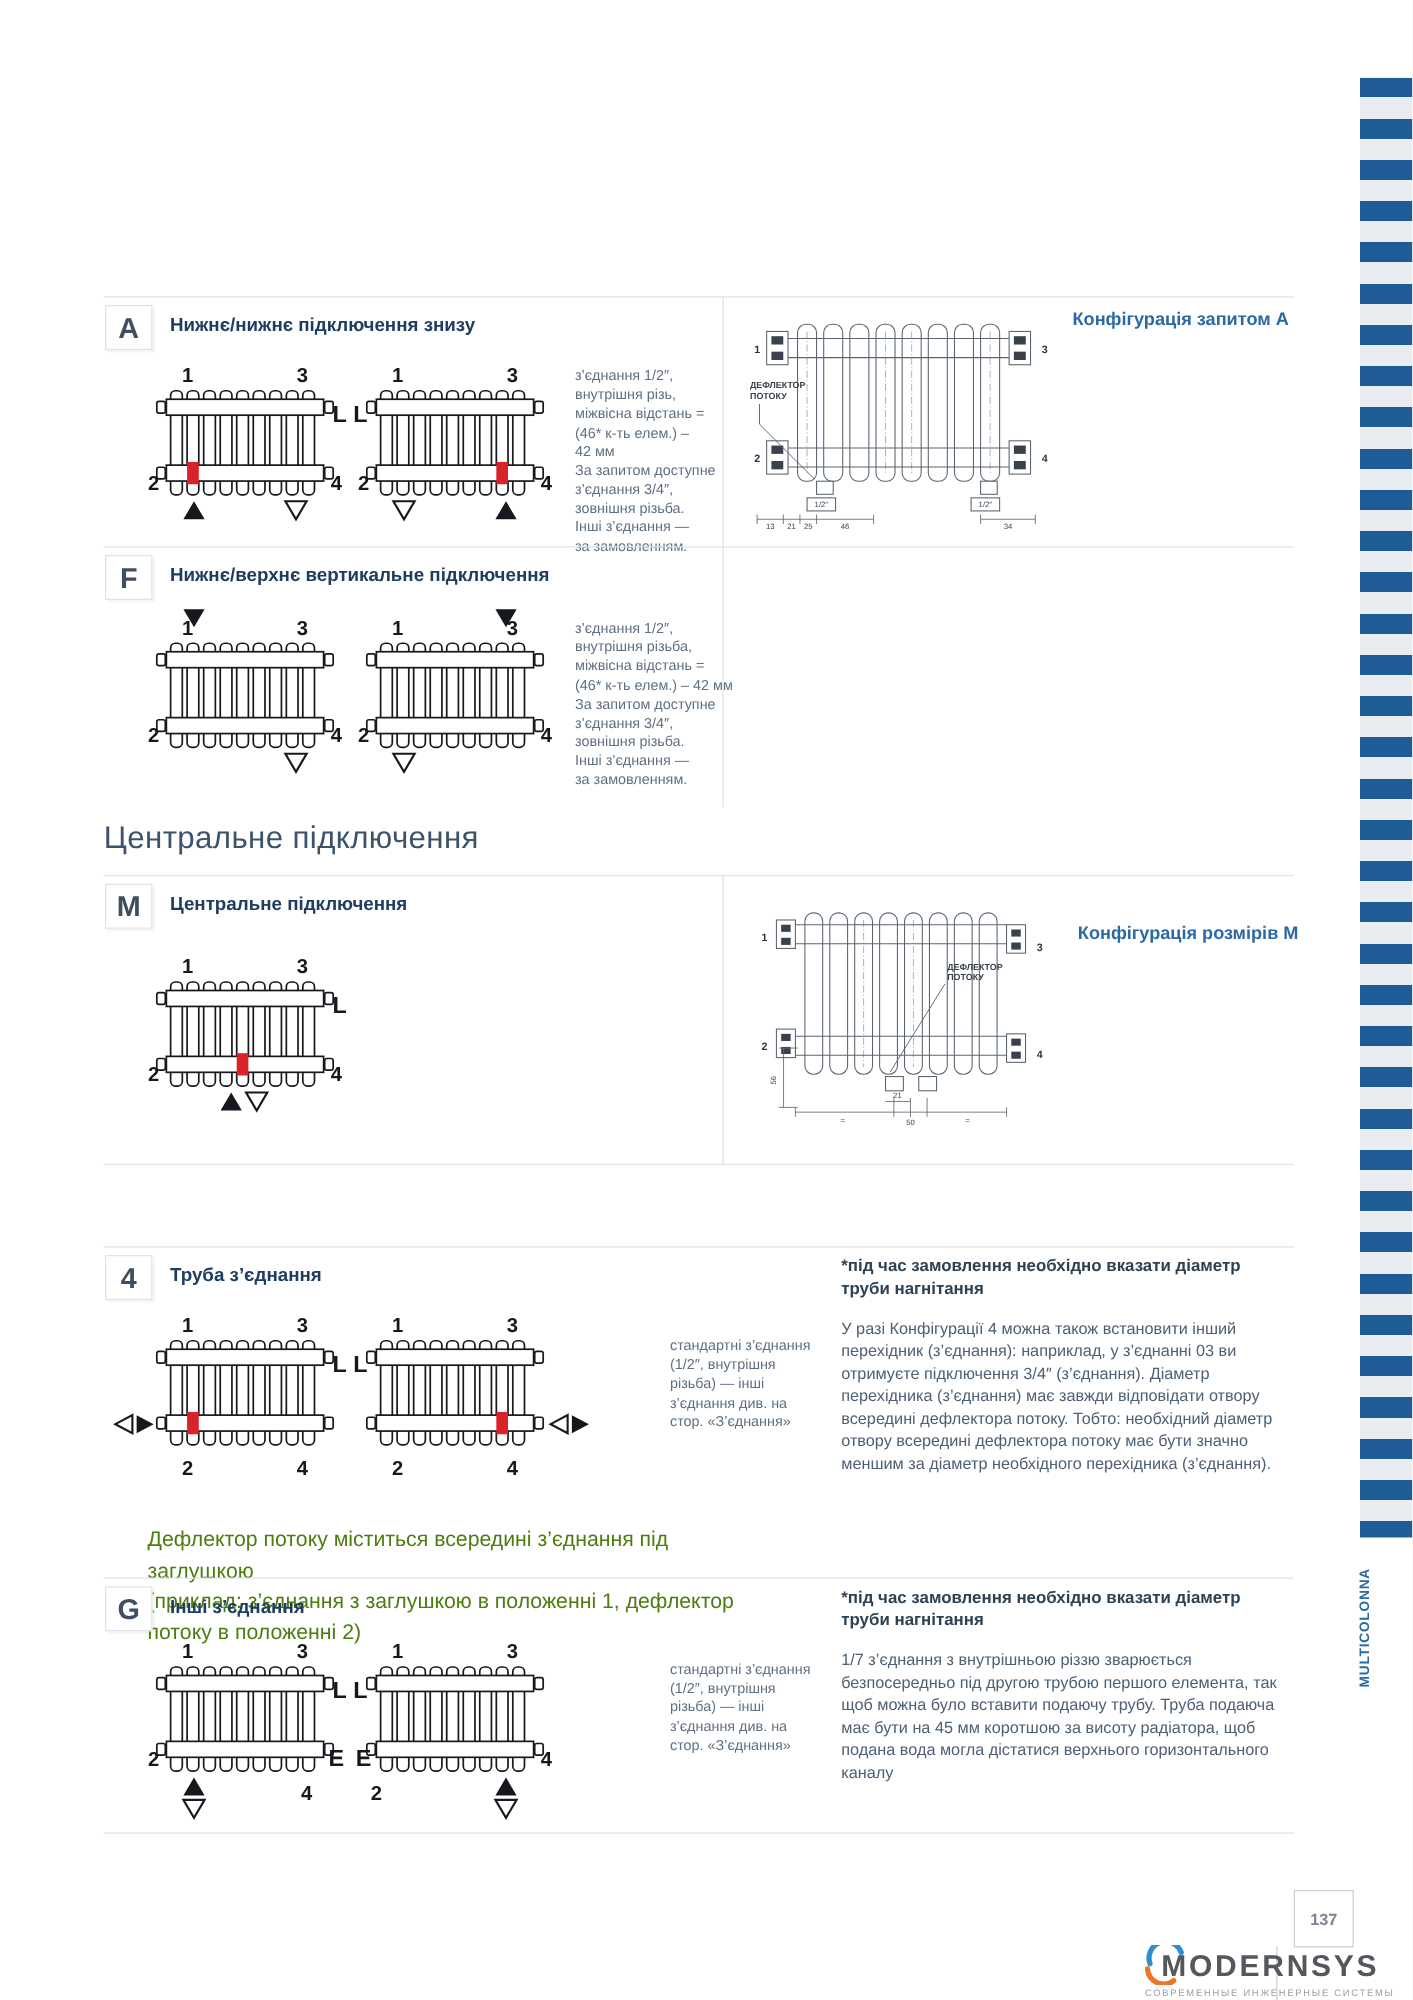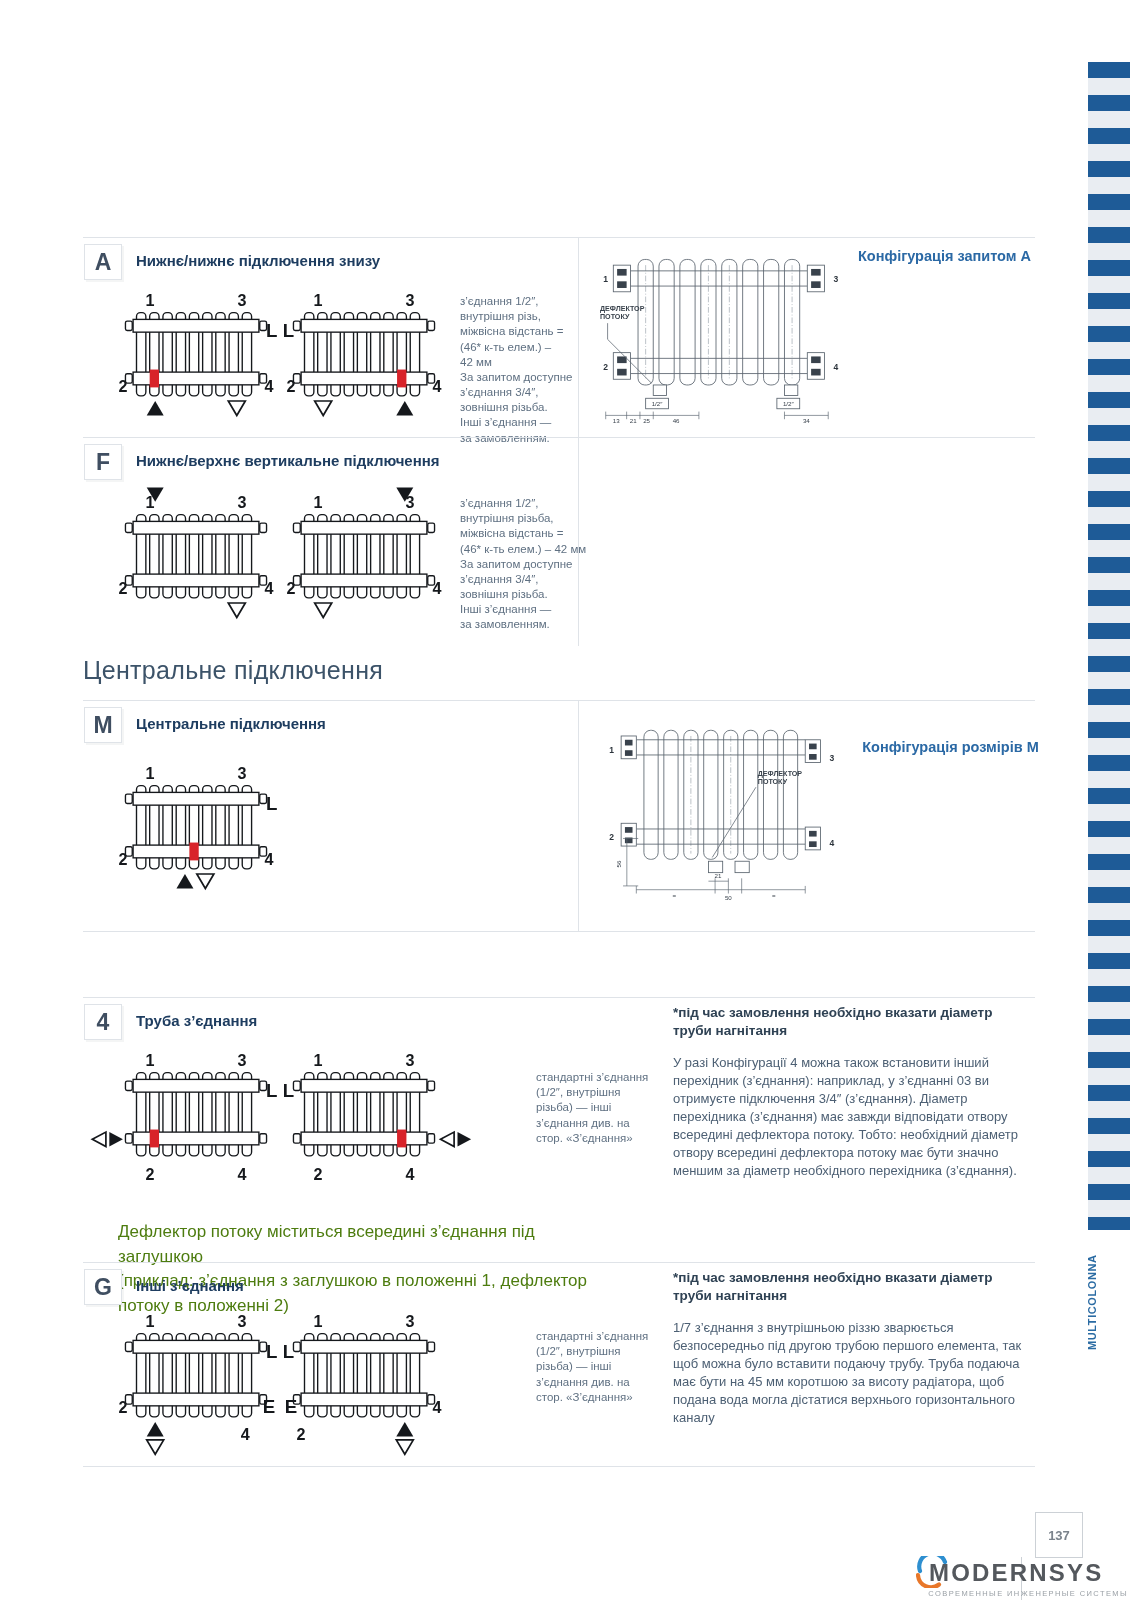--- a/index.html
+++ b/index.html
@@ -28,21 +28,21 @@
   .rightcol{position:absolute;left:590px;top:6px;width:358px;}
   .rightcol h4{margin:0 0 14px 0;font-size:13.5px;line-height:1.35;color:#2f4254;}
   .rightcol p{margin:0 0 13px 0;font-size:13px;line-height:1.38;color:#4d6074;}
   .caption{position:absolute;font-size:17px;line-height:1.45;color:#4d7c0f;white-space:pre-line;}
   
   .pagebox{position:absolute;left:999px;top:1512px;width:46px;height:44px;border:1px solid #ccd1d6;
            background:#fff;display:flex;align-items:center;justify-content:center;
            font-size:13px;font-weight:bold;color:#7b838c;margin-left:36px;}
   .vline{position:absolute;left:1021px;top:1557px;width:1px;height:43px;background:#ccd1d6;}
   .logo{position:absolute;left:916px;top:1556px;width:212px;}
-  .logo-tag{font-size:7.5px;color:#9aa0a6;letter-spacing:1.4px;text-align:right;margin-top:-3px;white-space:nowrap;}
+  .logo-tag{font-size:7.5px;color:#9aa0a6;letter-spacing:1.4px;text-align:left;margin-top:-3px;white-space:nowrap;}
   svg text{font-family:"Liberation Sans",sans-serif;}
 </style>
 </head>
 <body>
 
 <div class="page">
 
   <div class="stripes"></div>
   <div class="side-tab">MULTICOLONNA</div>
 

